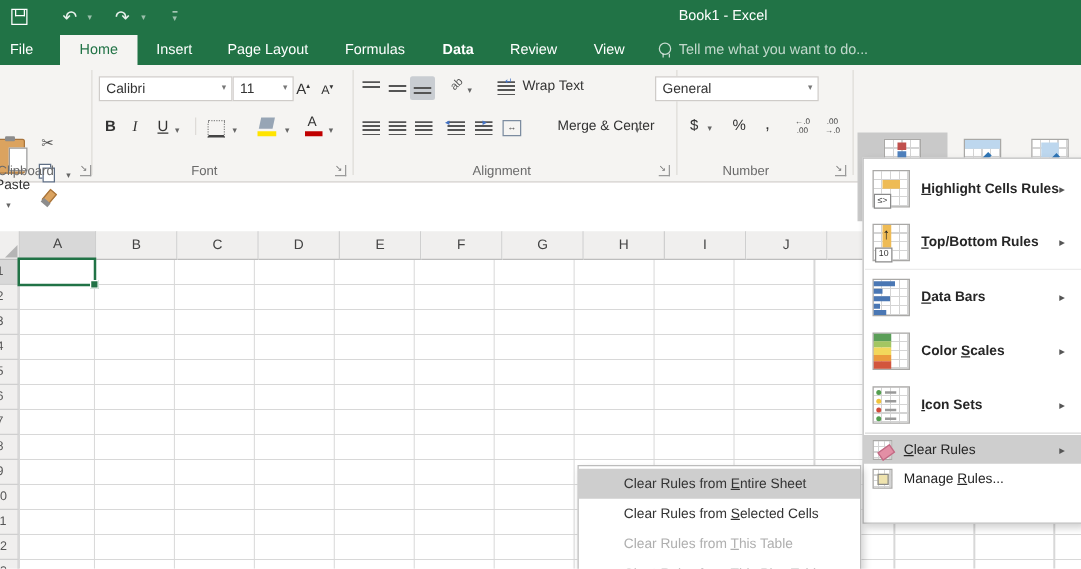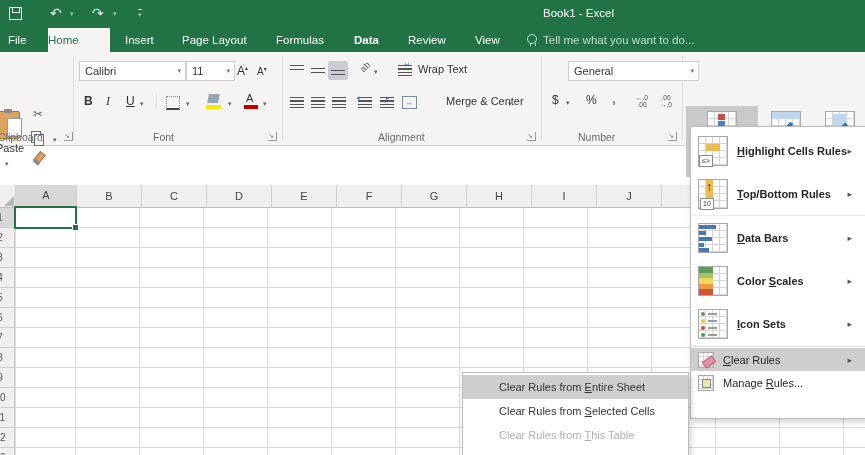--- a/index.html
+++ b/index.html
@@ -11,21 +11,21 @@
   #titlebar{left:0;top:0;width:865px;height:28px;background:#217346;}
   .qat-ic{position:absolute;top:5px;color:rgba(255,255,255,.9);font-size:14px;line-height:16px;}
   .qat-caret{position:absolute;top:10px;font-size:7px;color:rgba(255,255,255,.55);}
   #save-ic{left:9px;top:7px;width:11px;height:11px;border:1.5px solid #fff;}
   #save-ic .shutter{position:absolute;left:2px;top:0;width:6px;height:4px;border:1px solid #fff;border-top:none;}
   #title-text{left:543px;top:7px;color:#fff;font-size:11.5px;}
 
   
   #tabrow{left:0;top:28px;width:865px;height:24px;background:#217346;}
   .rtab{position:absolute;top:0;height:24px;line-height:24px;color:#fff;font-size:11.5px;}
-  #tab-home{left:48px;width:62px;background:#f5f4f2;color:#217346;text-align:left;}
+  #tab-home{left:48px;width:62px;background:#f5f4f2;color:#217346;text-align:center;}
   #tellme{position:absolute;left:543px;top:0;height:24px;line-height:24px;color:rgba(255,255,255,.72);font-size:11.5px;}
   #bulb{position:absolute;left:527px;top:6px;width:8px;height:8px;border:1px solid rgba(255,255,255,.75);border-radius:50%;}
   #bulb:after{content:"";position:absolute;left:2px;top:8px;width:4px;height:3px;border-left:1px solid rgba(255,255,255,.75);border-right:1px solid rgba(255,255,255,.75);}
 
   
   #ribbon{left:0;top:52px;width:865px;height:93px;background:#f5f4f2;border-bottom:1px solid #d5d2cf;}
   .gsep{position:absolute;top:4px;width:1px;height:84px;background:#dedbd8;}
   .glabel{position:absolute;top:79px;font-size:10.5px;color:#6a6a6a;}
   .launcher{position:absolute;top:80px;width:8px;height:8px;border-right:1px solid #9a9a9a;border-bottom:1px solid #9a9a9a;font-size:7px;color:#777;line-height:7px;text-align:left;}
   .combo{position:absolute;background:#fff;border:1px solid #cfccc9;font-size:11px;color:#333;line-height:18px;padding-left:5px;}
@@ -210,21 +210,21 @@
       <span class="bars b-4" style="left:380px;top:45px;"></span>
       <span class="btxt" style="left:386px;top:42px;font-size:7px;color:#4472c4;">▸</span>
       <span class="abs" style="left:402px;top:44px;width:13px;height:11px;border:1px solid #7c8ca0;text-align:center;font-size:7px;line-height:11px;color:#555;"><span>↔</span></span>
       <span class="btxt" style="left:422px;top:43px;font-size:11px;padding-left:24px;">Merge &amp; Center</span>
       <span class="caret-s" style="left:508px;top:48px;">▾</span>
       <span class="glabel" style="left:378px;">Alignment</span>
       <span class="launcher" style="left:527px;">↘</span>
     </div>
 
     <div>
-      <div class="combo" style="left:568px;top:9px;width:124px;height:18px;">
+      <div class="combo" style="left:524px;top:9px;width:124px;height:18px;">
         <span>General</span>
         <span class="cc">▾</span>
       </div>
       <span class="btxt" style="left:552px;top:41px;">$</span>
       <span class="caret-s" style="left:566px;top:47px;">▾</span>
       <span class="btxt" style="left:586px;top:41px;">%</span>
       <span class="btxt" style="left:612px;top:38px;font-size:14px;">,</span>
       <span class="ministack" style="left:632px;top:42px;"><span>←.0</span><br><span>.00</span></span>
       <span class="ministack" style="left:656px;top:42px;"><span>.00</span><br><span>→.0</span></span>
       <span class="glabel" style="left:578px;">Number</span>

